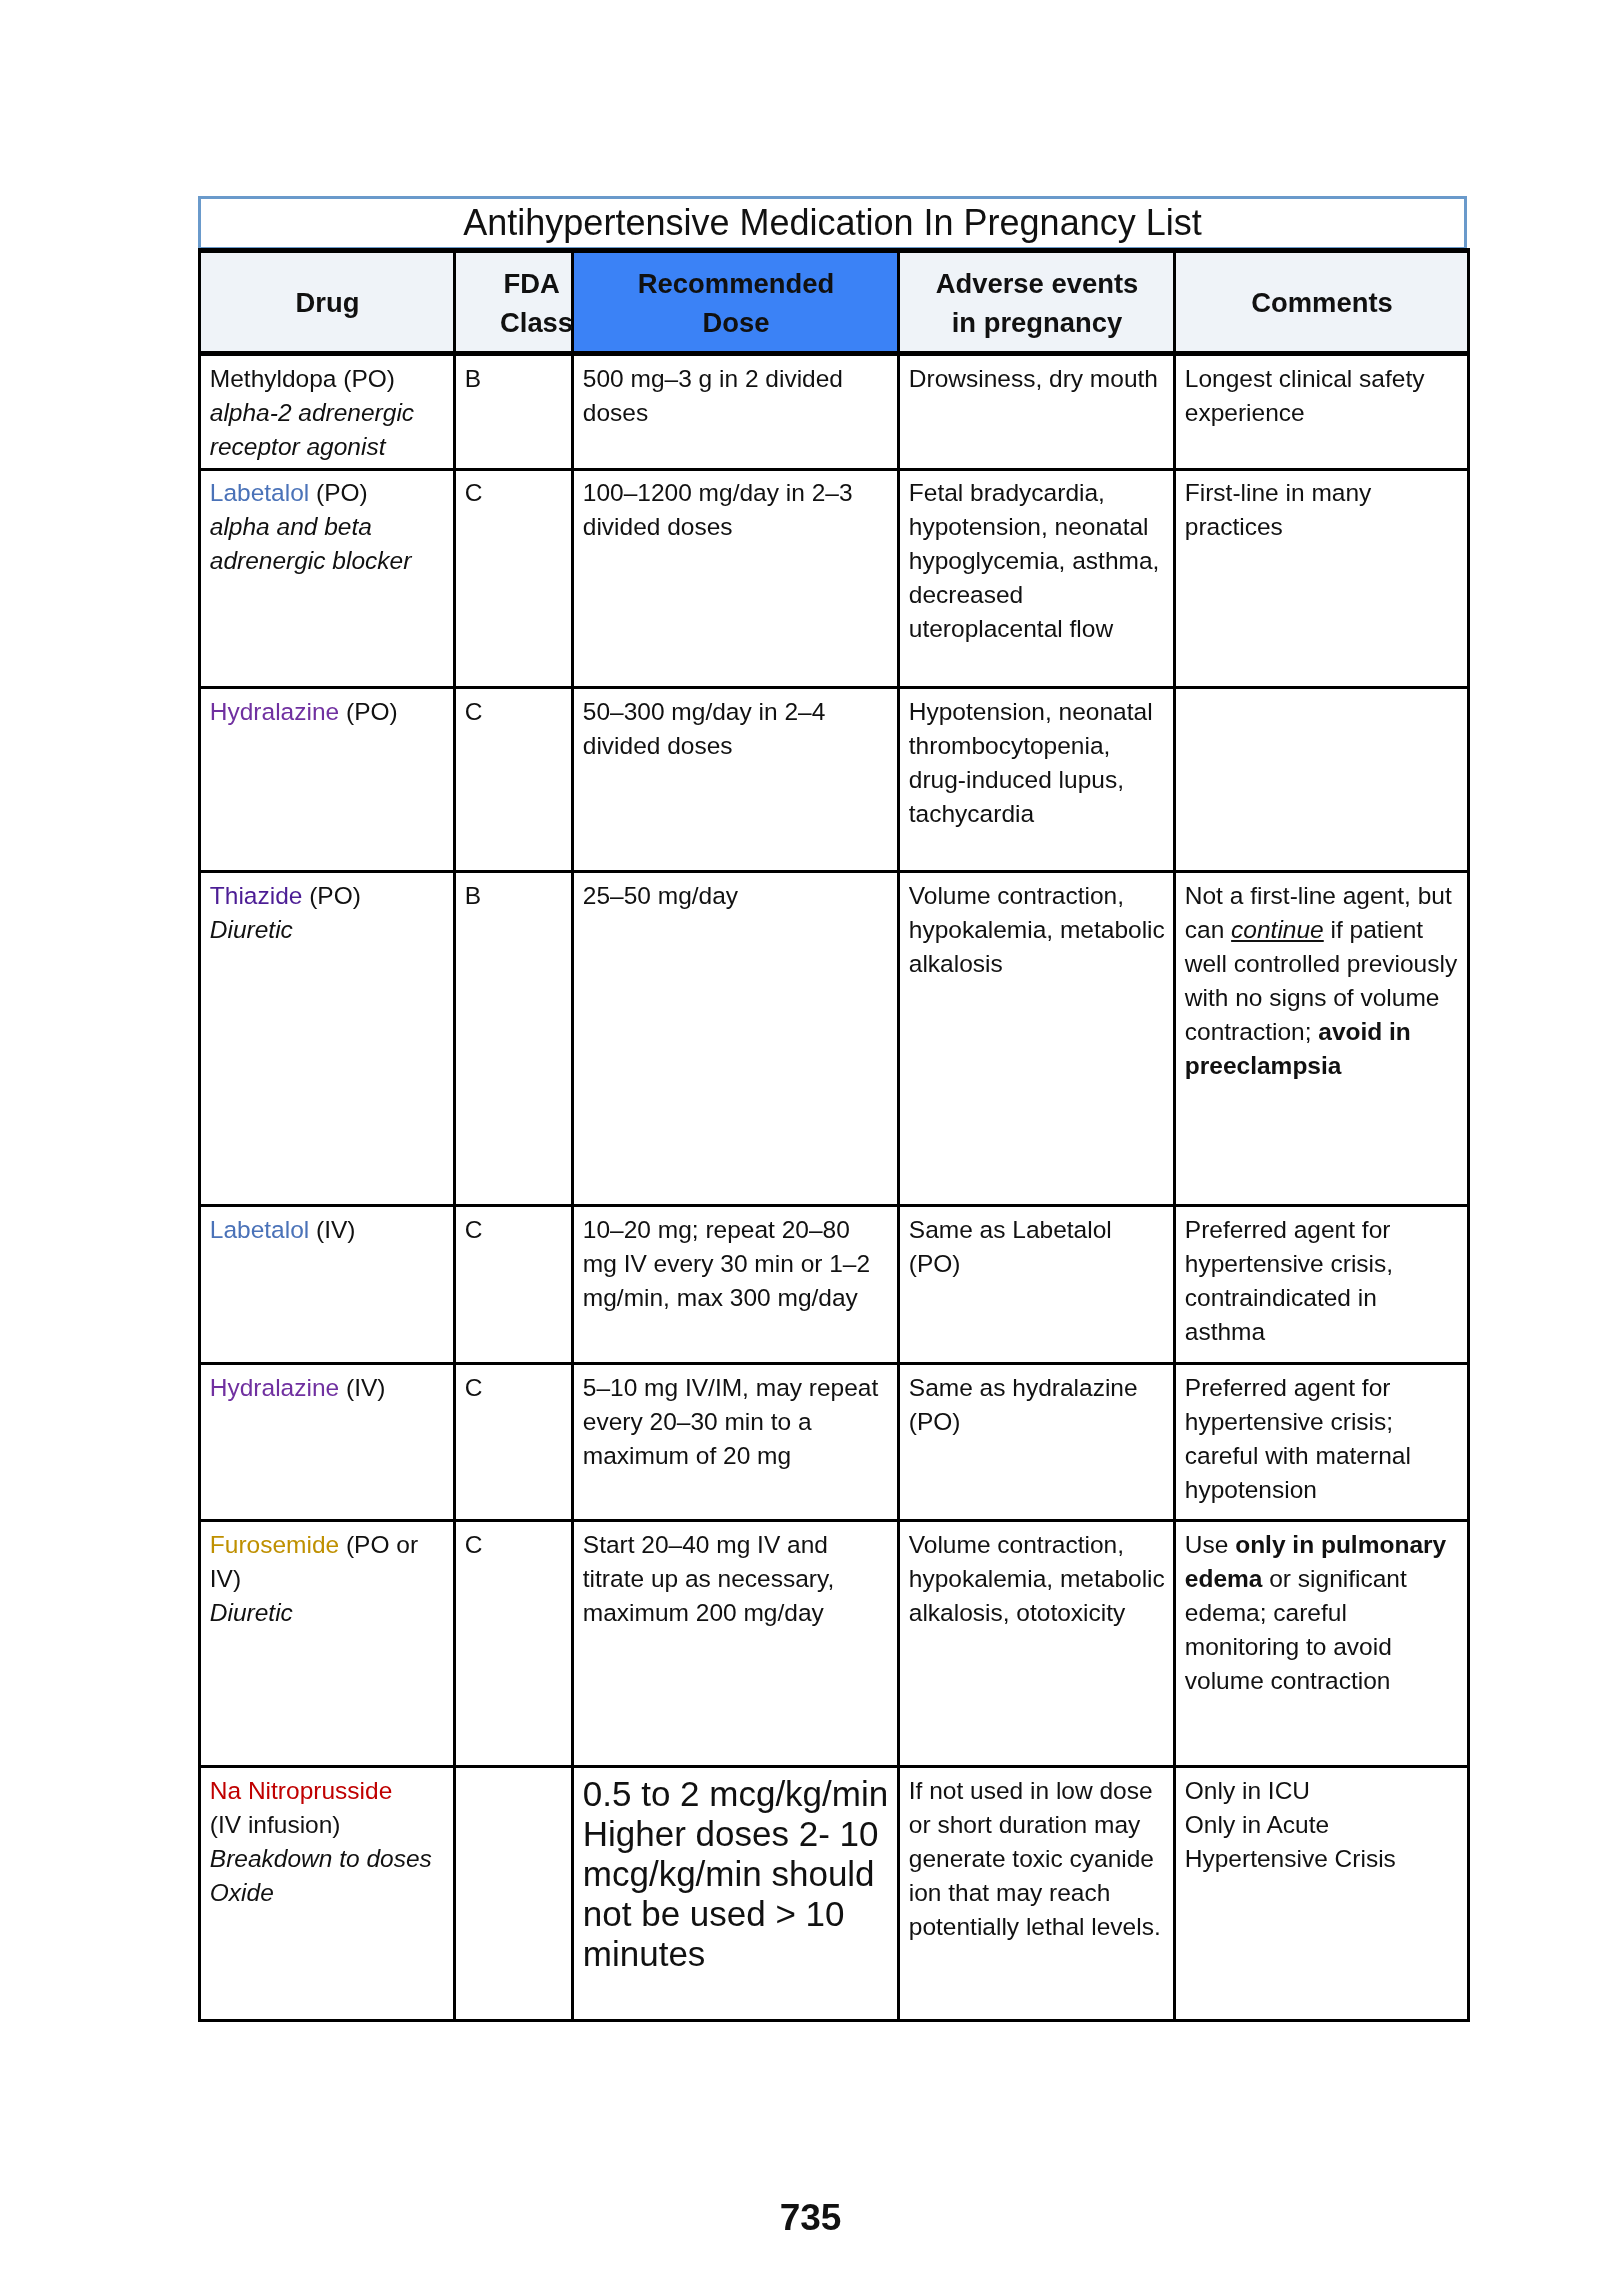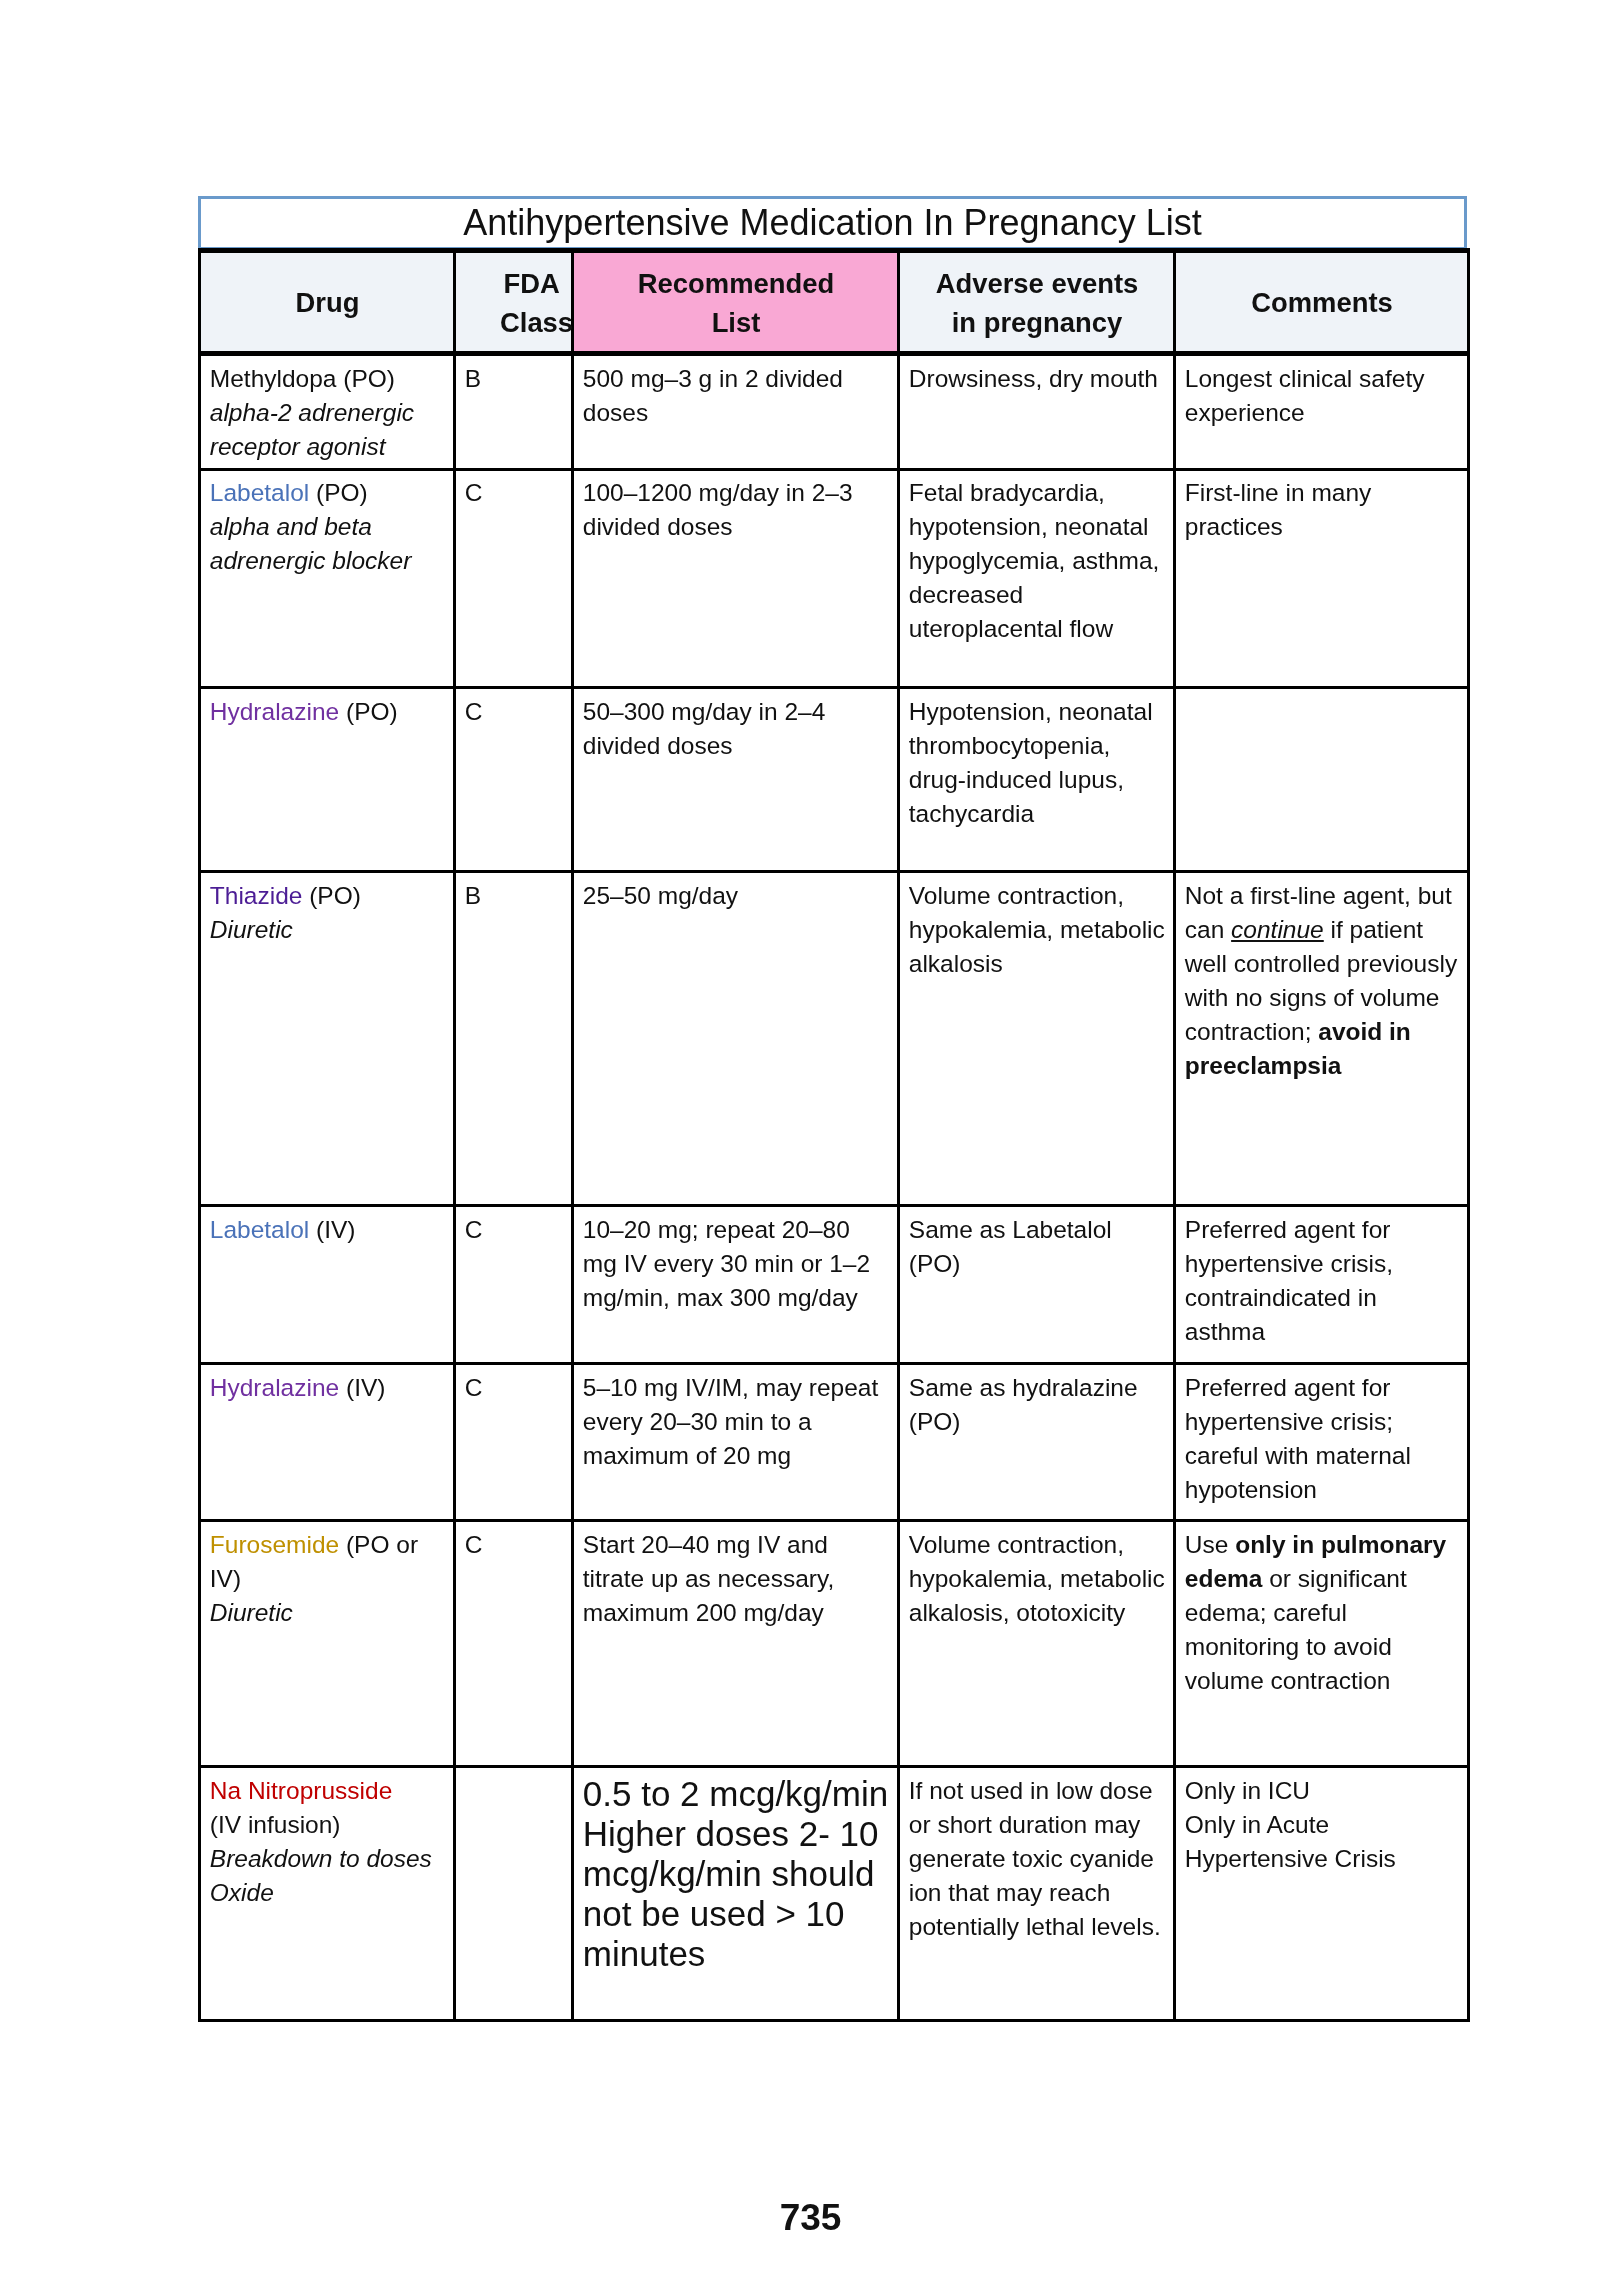--- a/index.html
+++ b/index.html
@@ -76,23 +76,23 @@
       <col class="c4">
       <col class="c5">
   </colgroup>
   <thead>
     <tr>
       <th style="background: rgb(239, 243, 248);">Drug</th>
       <th style="background: rgb(239, 243, 248); padding-left: 44px;">
         <span class="line">FDA</span>
         <span class="line">Class</span>
       </th>
-      <th style="background: #f9a8d4;">
+      <th style="background: #3b82f6;">
         <span class="line">Recommended</span>
-        <span class="line">List</span>
+        <span class="line">Dose</span>
       </th>
       <th style="background: rgb(239, 243, 248);">
         <span class="line">Adverse events</span>
         <span class="line">in pregnancy</span>
       </th>
       <th style="background: rgb(239, 243, 248);">Comments</th>
     </tr>
   </thead>
   <tbody>
 

